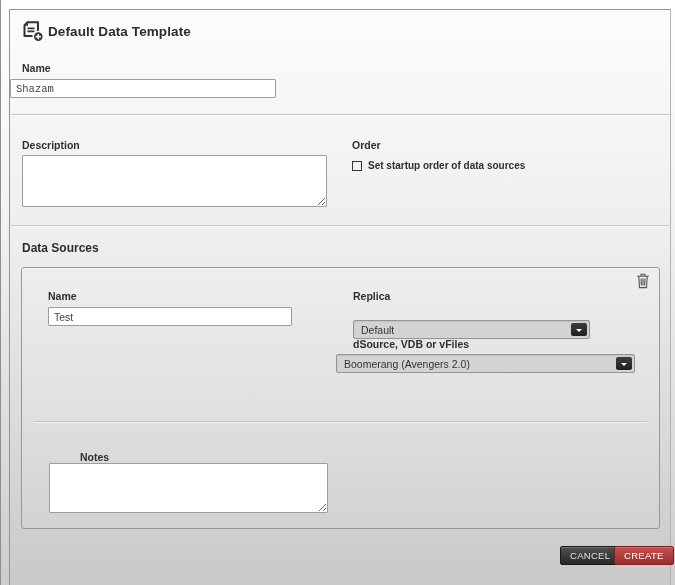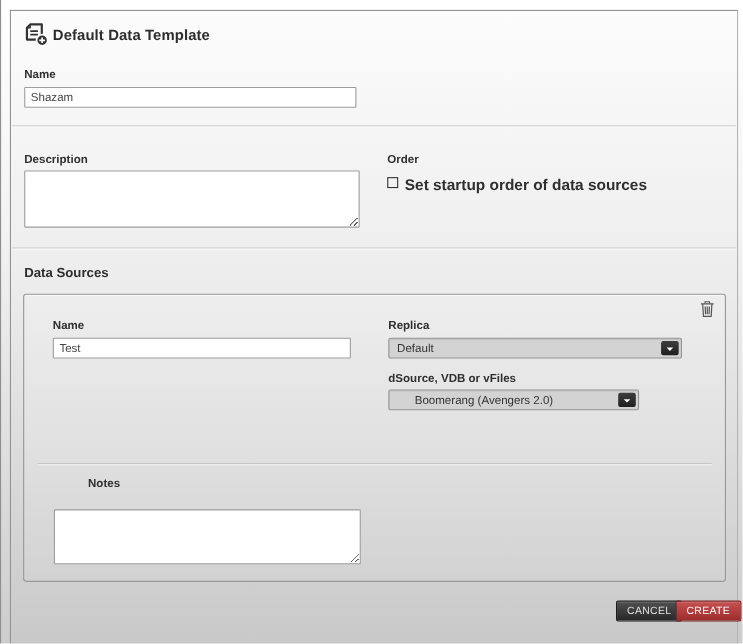--- a/index.html
+++ b/index.html
@@ -21,21 +21,21 @@
   .txt{
     position:absolute;height:19px;box-sizing:border-box;border:1px solid #9d9d9d;background:#fff;
     font-family:inherit;font-size:10.5px;color:#444;padding:0 5px;border-radius:1px;outline:none;
   }
   .ta{
     position:absolute;box-sizing:border-box;border:1px solid #9d9d9d;background:#fff;resize:both;
     font-family:inherit;font-size:10.5px;color:#444;padding:3px 5px;border-radius:1px;outline:none;overflow:auto;
   }
   .divider{position:absolute;left:1px;right:1px;height:0;border-top:1px solid #c7c7c7;border-bottom:1px solid #fafafa;}
   .checkbox{position:absolute;width:10px;height:10px;box-sizing:border-box;border:1px solid #333;background:transparent;}
-  .cb-label{position:absolute;font-size:14px;font-weight:bold;color:#2f2f2f;}
+  .cb-label{position:absolute;font-size:10px;font-weight:bold;color:#2f2f2f;}
   .card{
     position:absolute;left:11px;top:257px;width:639px;height:262px;box-sizing:border-box;
     border:1px solid #989898;border-radius:3px;
     background:linear-gradient(180deg,#eeeeee 0%,#e0e0e0 55%,#d2d2d2 100%);
     box-shadow:inset 0 1px 0 rgba(255,255,255,0.55);
   }
   .card-divider{position:absolute;left:12px;right:12px;height:0;border-top:1px solid #c3c3c3;border-bottom:1px solid #efefef;}
   .trash{position:absolute;right:9px;top:5px;width:14px;height:16px;cursor:pointer;}
   .select{
     position:absolute;height:19px;box-sizing:border-box;background:#d3d3d3;
@@ -67,21 +67,21 @@
       <path d="M8.5 2.2 H19 V16 H5.5 V5.2 Z" fill="none" stroke="#333" stroke-width="2" stroke-linejoin="round"></path>
       <path d="M8.5 2.2 V5.2 H5.5" fill="none" stroke="#333" stroke-width="1.2"></path>
       <path d="M8.5 8.4 h7 M8.5 11.4 h7" stroke="#333" stroke-width="1.6"></path>
       <circle cx="19.3" cy="16.6" r="5.1" fill="#333" stroke="#fbfbfb" stroke-width="1.6"></circle>
       <path d="M19.3 14 v5.2 M16.7 16.6 h5.2" stroke="#fff" stroke-width="1.6"></path>
     </svg>
   </span>
   <h1 class="dialog-title">Default Data Template</h1>
 
   <span class="lbl" style="left:12px;top:52px;">Name</span>
-  <input class="txt" style="left: 12px; top: 69px; width: 302px;" value="Shazam">
+  <input class="txt" style="left: 0; top: 69px; width: 266px; font-family: Liberation Mono, monospace;" value="Shazam">
 
   <div class="divider" style="top:104px;"></div>
 
   <span class="lbl" style="left:12px;top:129px;">Description</span>
   <textarea class="ta" style="left: 12px; top: 145px; width: 305px; height: 52px;"></textarea>
 
   <span class="lbl" style="left:342px;top:129px;">Order</span>
   <span class="checkbox" style="left:342px;top:151px;"></span>
   <span class="cb-label" style="left:358px;top:150px;">Set startup order of data sources</span>
 
@@ -93,41 +93,41 @@
     <span class="trash">
       <svg width="14" height="16" viewBox="0 0 14 16" fill="none" stroke="#555" stroke-width="1.1">
         <path d="M5 2.8 V1.3 h4 v1.5"></path>
         <path d="M1.2 3.2 h11.6"></path>
         <path d="M2.8 3.4 l0.7 11.2 h7 l0.7 -11.2"></path>
         <path d="M5.1 5.6 l0.3 7 M7 5.6 v7 M8.9 5.6 l-0.3 7"></path>
       </svg>
     </span>
 
     <span class="lbl" style="left:26px;top:22px;">Name</span>
-    <input class="txt" style="left: 26px; top: 39px; width: 271px;" value="Test">
+    <input class="txt" style="left: 26px; top: 39px; width: 244px;" value="Test">
 
     <span class="lbl" style="left:331px;top:22px;">Replica</span>
-    <div class="select" style="left:331px;top:39px;width:267px;">
+    <div class="select" style="left:331px;top:52px;width:237px;">
       <span class="val">Default</span>
       <span class="dd-btn">
           <span class="caret"></span>
         </span>
     </div>
 
     <span class="lbl" style="left:331px;top:70px;">dSource, VDB or vFiles</span>
-    <div class="select" style="left:331px;top:86px;width:228px;padding-left:16px;">
+    <div class="select" style="left:314px;top:86px;width:299px;">
       <span class="val">Boomerang (Avengers 2.0)</span>
       <span class="dd-btn">
           <span class="caret"></span>
         </span>
     </div>
 
     <div class="card-divider" style="top:153px;"></div>
 
-    <span class="lbl" style="left:26px;top:166px;padding-left:32px;">Notes</span>
+    <span class="lbl" style="left:26px;top:183px;padding-left:32px;">Notes</span>
     <textarea class="ta" style="left: 27px; top: 195px; width: 279px; height: 50px;"></textarea>
   </div>
 
   <button class="btn" style="left:550px;top:536px;min-width:47px;">
     <span>CANCEL</span>
   </button>
   <button class="btn red" style="left:604px;top:536px;min-width:42px;">
     <span>CREATE</span>
   </button>
 

